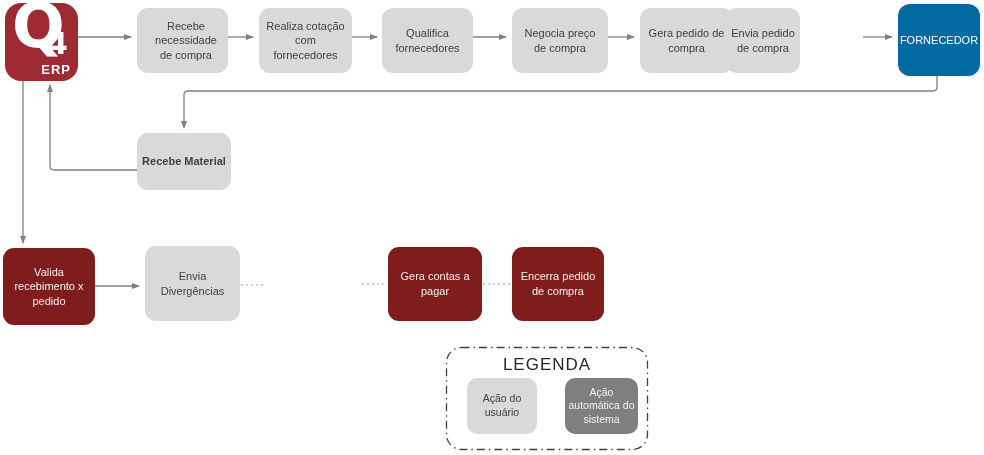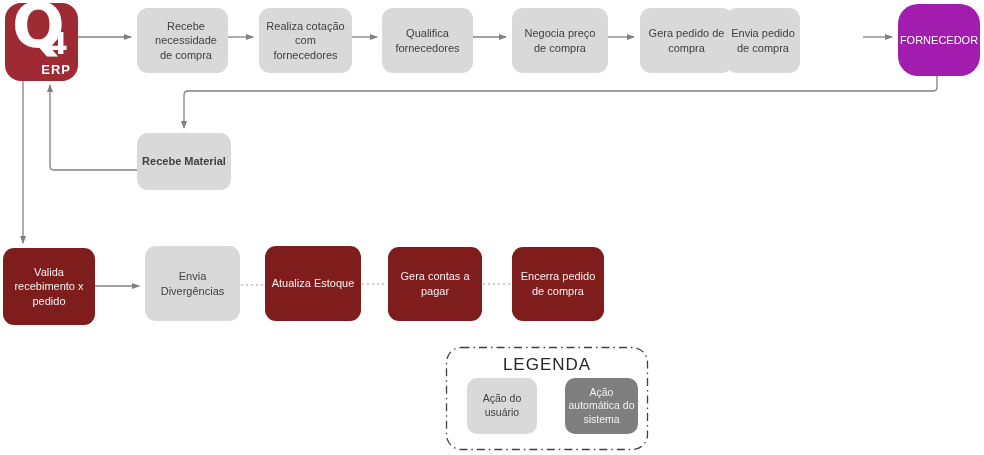--- a/index.html
+++ b/index.html
@@ -14,21 +14,21 @@
   .node{
     position:absolute;
     display:flex;align-items:center;justify-content:center;
     text-align:center;
     border-radius:11px;
     font-size:11px;line-height:1.32;
     padding:4px 5px;box-sizing:border-box;
   }
   .node.user{background:#d9d9d9;color:#404040;}
   .node.system{background:#7f1d1d;color:#f2f2f2;}
-  .node.external{background:#a21caf;color:#ffffff;border-radius:20px;}
+  .node.external{background:#0369a1;color:#ffffff;border-radius:12px;}
   .logo{
     position:absolute;left:5px;top:3px;width:73px;height:78px;
     background:#9e2a33;border-radius:16px;color:#ffffff;
   }
   .logo .q{
     position:absolute;left:7px;top:-8px;
     font-size:62px;font-weight:bold;line-height:1;
     font-family:"DejaVu Sans",sans-serif;
   }
   .logo .four{
@@ -123,23 +123,20 @@
   <div class="node user" style="left:137px;top:133px;width:94px;height:57px;font-weight:bold;">
     <span>Recebe Material</span>
   </div>
 
   <div class="node system" style="left:3px;top:248px;width:92px;height:77px;">
     <span>Valida recebimento x pedido</span>
   </div>
   <div class="node user" style="left:145px;top:246px;width:95px;height:75px;">
     <span>Envia Divergências</span>
   </div>
-  <div class="node system" style="left:265px;top:246px;width:96px;height:75px;">
-    <span>Atualiza Estoque</span>
-  </div>
   <div class="node system" style="left:388px;top:247px;width:94px;height:74px;">
     <span>Gera contas a pagar</span>
   </div>
   <div class="node system" style="left:512px;top:247px;width:92px;height:74px;">
     <span>Encerra pedido de compra</span>
   </div>
 
   <div class="legend-title">LEGENDA</div>
   <div class="legend-box user">
     <span>Ação do usuário</span>

